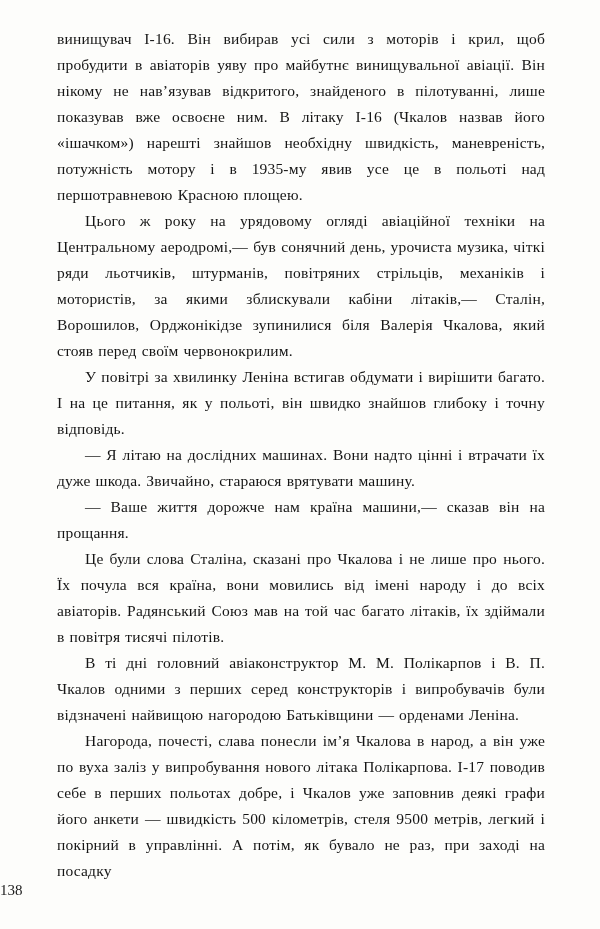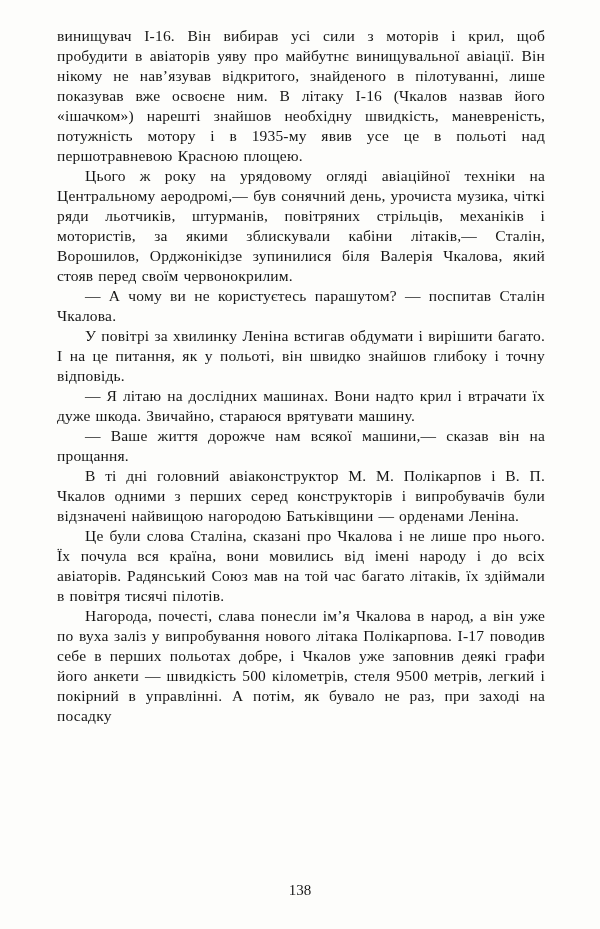--- a/index.html
+++ b/index.html
@@ -17,52 +17,51 @@
       box-sizing: border-box;
       position: relative;
       width: 600px;
       height: 929px;
       background: #fdfdfb;
       color: #151515;
       padding: 26px 55px 0 57px;
     }
     .text-block {
       font-size: 15.5px;
-      line-height: 20px;
+      line-height: 26px;
       text-align: justify;
       letter-spacing: 0.012em;
       word-spacing: 0.06em;
     }
     p.para {
       margin: 0;
       padding: 0;
       text-indent: 28px;
     }
     p.para.no-indent {
       text-indent: 0;
     }
     .page-number {
       position: absolute;
       bottom: 30px;
       left: 0;
       right: 0;
-      text-align: center;
+      text-align: left;
       font-size: 15px;
       color: #1a1a1a;
     }
   </style>
 </head>
 <body>
 
 <div class="page">
   <div class="text-block">
     <p class="para no-indent">винищувач І-16. Він вибирав усі сили з моторів і крил, щоб пробудити в авіаторів уяву про майбутнє винищувальної авіації. Він нікому не нав’язував відкритого, знайденого в пілотуванні, лише показував вже освоєне ним. В літаку І-16 (Чкалов назвав його «ішачком») нарешті знайшов необхідну швидкість, маневреність, потужність мотору і в 1935-му явив усе це в польоті над першотравневою Красною площею.</p>
     <p class="para">Цього ж року на урядовому огляді авіаційної техніки на Центральному аеродромі,— був сонячний день, урочиста музика, чіткі ряди льотчиків, штурманів, повітряних стрільців, механіків і мотористів, за якими зблискували кабіни літаків,— Сталін, Ворошилов, Орджонікідзе зупинилися біля Валерія Чкалова, який стояв перед своїм червонокрилим.</p>
-    <p class="para">— А чому ви не користуєтесь парашутом? — поспитав Сталін Чкалова.</p>
     <p class="para">У повітрі за хвилинку Леніна встигав обдумати і вирішити багато. І на це питання, як у польоті, він швидко знайшов глибоку і точну відповідь.</p>
-    <p class="para">— Я літаю на дослідних машинах. Вони надто крил і втрачати їх дуже шкода. Звичайно, стараюся врятувати машину.</p>
-    <p class="para">— Ваше життя дорожче нам всякої машини,— сказав він на прощання.</p>
+    <p class="para">— Я літаю на дослідних машинах. Вони надто цінні і втрачати їх дуже шкода. Звичайно, стараюся врятувати машину.</p>
+    <p class="para">— Ваше життя дорожче нам країна машини,— сказав він на прощання.</p>
+    <p class="para">Це були слова Сталіна, сказані про Чкалова і не лише про нього. Їх почула вся країна, вони мовились від імені народу і до всіх авіаторів. Радянський Союз мав на той час багато літаків, їх здіймали в повітря тисячі пілотів.</p>
     <p class="para">В ті дні головний авіаконструктор М. М. Полікарпов і В. П. Чкалов одними з перших серед конструкторів і випробувачів були відзначені найвищою нагородою Батьківщини — орденами Леніна.</p>
-    <p class="para">Це були слова Сталіна, сказані про Чкалова і не лише про нього. Їх почула вся країна, вони мовились від імені народу і до всіх авіаторів. Радянський Союз мав на той час багато літаків, їх здіймали в повітря тисячі пілотів.</p>
     <p class="para">Нагорода, почесті, слава понесли ім’я Чкалова в народ, а він уже по вуха заліз у випробування нового літака Полікарпова. І-17 поводив себе в перших польотах добре, і Чкалов уже заповнив деякі графи його анкети — швидкість 500 кілометрів, стеля 9500 метрів, легкий і покірний в управлінні. А потім, як бувало не раз, при заході на посадку</p>
   </div>
   <div class="page-number">138</div>
 </div>
 
 </body></html>

